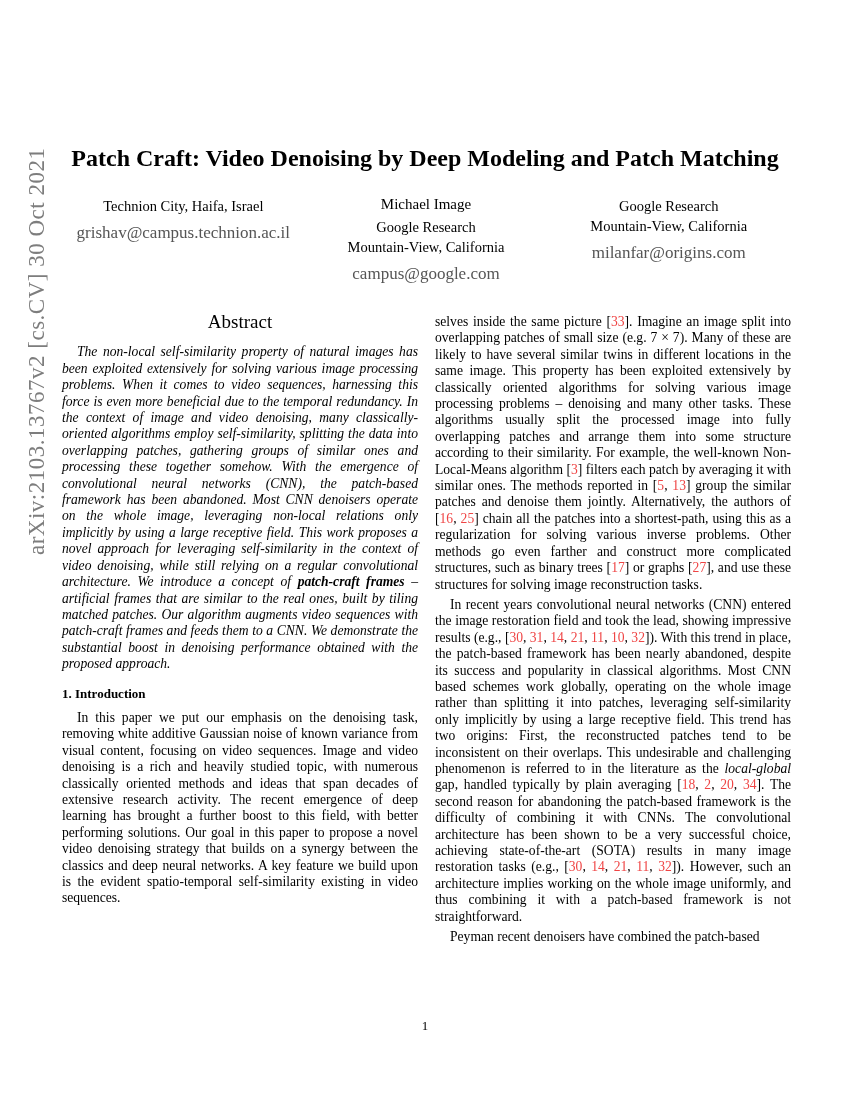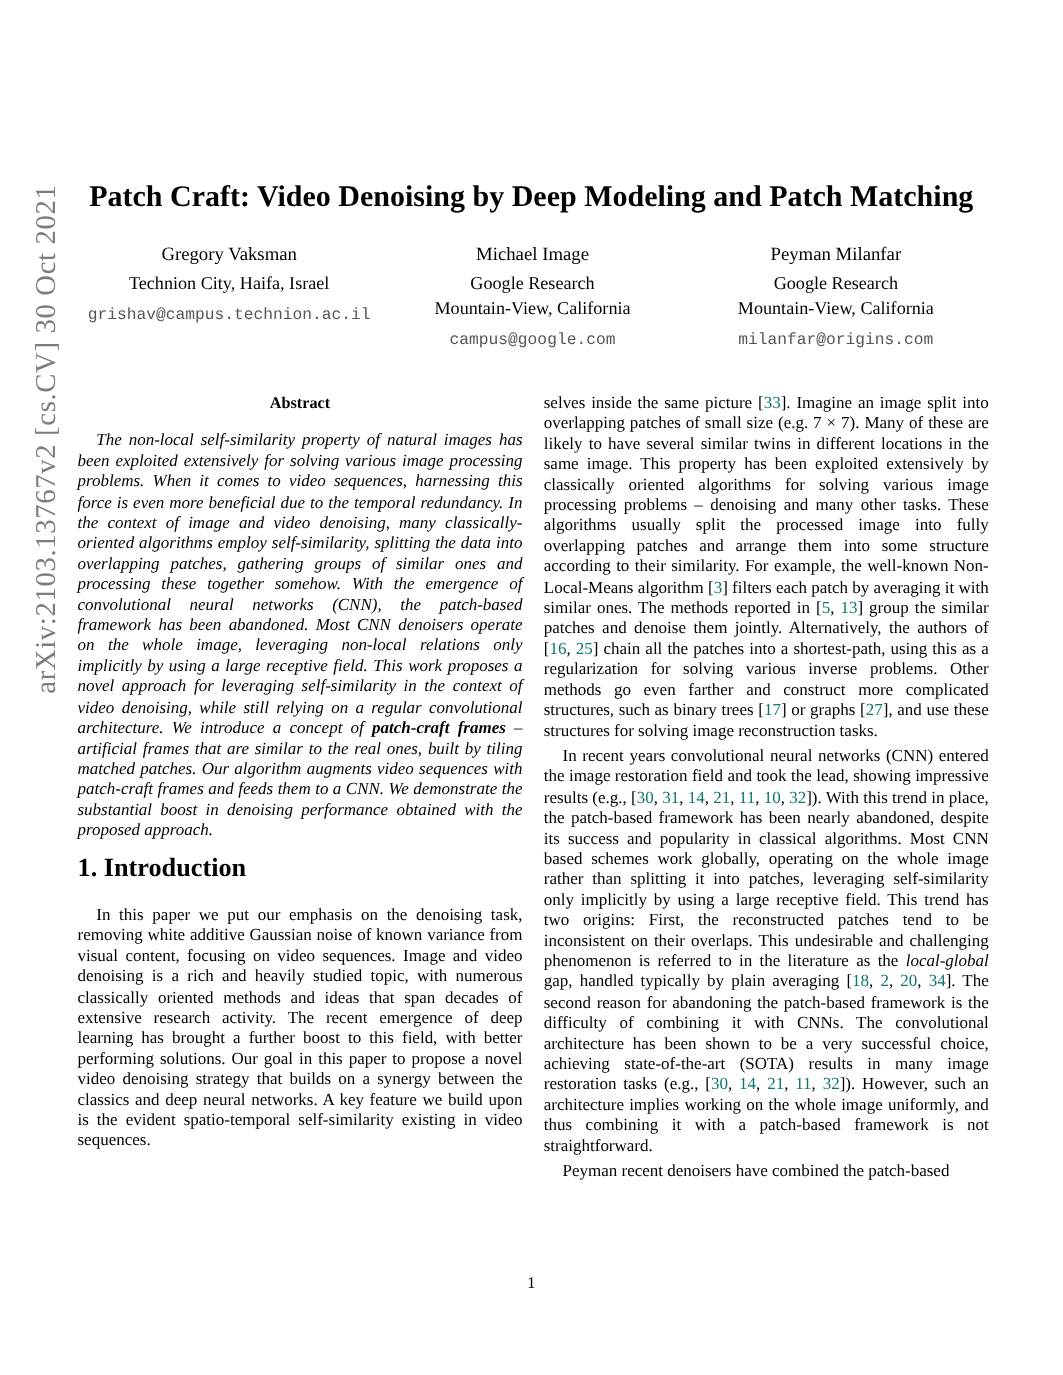--- a/index.html
+++ b/index.html
@@ -26,48 +26,48 @@
 
   .authors {
     position: absolute; top: 196px; left: 62px; right: 60px;
     display: flex;
   }
   .author { flex: 1; text-align: center; }
   .author .name { font-size: 15px; margin-bottom: 4px; }
   .author .affil { font-size: 14.5px; line-height: 20px; }
   .author .email {
     margin-top: 7px;
-    font-family: Liberation Mono, monospace;
-    font-size: 13px; color: #555555;
+    font-family: Liberation Serif, serif;
+    font-size: 17px; color: #555555;
   }
 
   .columns {
     position: absolute; top: 314px; left: 62px;
     display: flex; gap: 17px;
   }
   .col {
     width: 356px;
     text-align: justify;
     font-size: 13.6px; line-height: 16.4px;
   }
   .col p { margin: 0 0 4px 0; }
   p.indent { text-indent: 15px; }
 
   .abstract-heading {
-    text-align: center; font-weight: bold; font-size: 13px;
+    text-align: center; font-weight: normal; font-size: 19px;
     margin: 0 0 14px 0;
   }
   .abstract { font-style: italic; }
 
   .section-heading {
-    font-weight: bold; font-size: 21px;
-    margin: 13px 0 22px 0; text-align: left;
+    font-weight: bold; font-size: 13px;
+    margin: 13px 0 8px 0; text-align: left;
   }
 
-  .cite { color: #0f766e; }
+  .cite { color: #ef4444; }
   .run-it { font-style: italic; }
   .run-bi { font-weight: bold; font-style: italic; }
 
   .page-number {
     position: absolute; top: 1018px; left: 0; width: 100%;
     text-align: center; font-size: 13px;
   }
 </style>
 </head>
 <body>
@@ -75,32 +75,30 @@
 <div class="page">
 
   <div class="arxiv-watermark">
     <span>arXiv:2103.13767v2  [cs.CV]  30 Oct 2021</span>
   </div>
 
   <h1 class="title">Patch Craft: Video Denoising by Deep Modeling and Patch Matching</h1>
 
   <div class="authors">
     <div class="author">
-      <div class="name">Gregory Vaksman</div>
       <div class="affil">Technion City, Haifa, Israel</div>
       <div class="email">grishav@campus.technion.ac.il</div>
     </div>
     <div class="author">
       <div class="name">Michael Image</div>
       <div class="affil">Google Research</div>
       <div class="affil">Mountain-View, California</div>
       <div class="email">campus@google.com</div>
     </div>
     <div class="author">
-      <div class="name">Peyman Milanfar</div>
       <div class="affil">Google Research</div>
       <div class="affil">Mountain-View, California</div>
       <div class="email">milanfar@origins.com</div>
     </div>
   </div>
 
   <div class="columns">
     <div class="col">
       <div class="abstract-heading">Abstract</div>
       <p class="abstract indent"><span>The non-local self-similarity property of natural images has been exploited extensively for solving various image processing problems. When it comes to video sequences, harnessing this force is even more beneficial due to the temporal redundancy. In the context of image and video denoising, many classically-oriented algorithms employ self-similarity, splitting the data into overlapping patches, gathering groups of similar ones and processing these together somehow. With the emergence of convolutional neural networks (CNN), the patch-based framework has been abandoned. Most CNN denoisers operate on the whole image, leveraging non-local relations only implicitly by using a large receptive field. This work proposes a novel approach for leveraging self-similarity in the context of video denoising, while still relying on a regular convolutional architecture. We introduce a concept of </span><span class="run-bi">patch-craft frames</span><span> – artificial frames that are similar to the real ones, built by tiling matched patches. Our algorithm augments video sequences with patch-craft frames and feeds them to a CNN. We demonstrate the substantial boost in denoising performance obtained with the proposed approach.</span></p>

